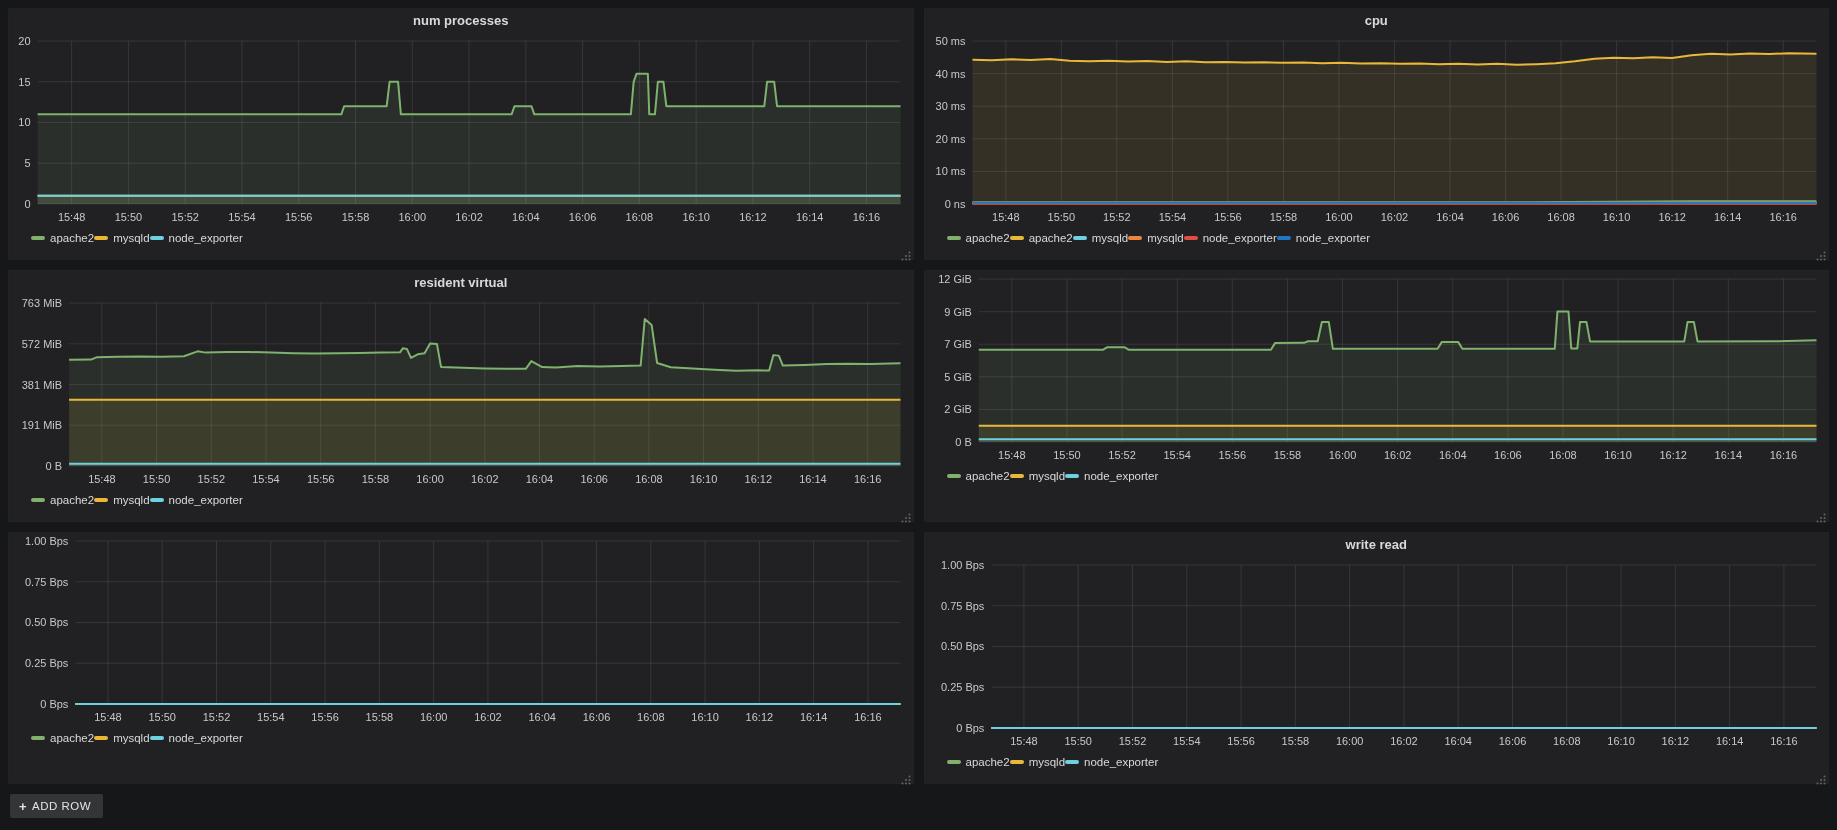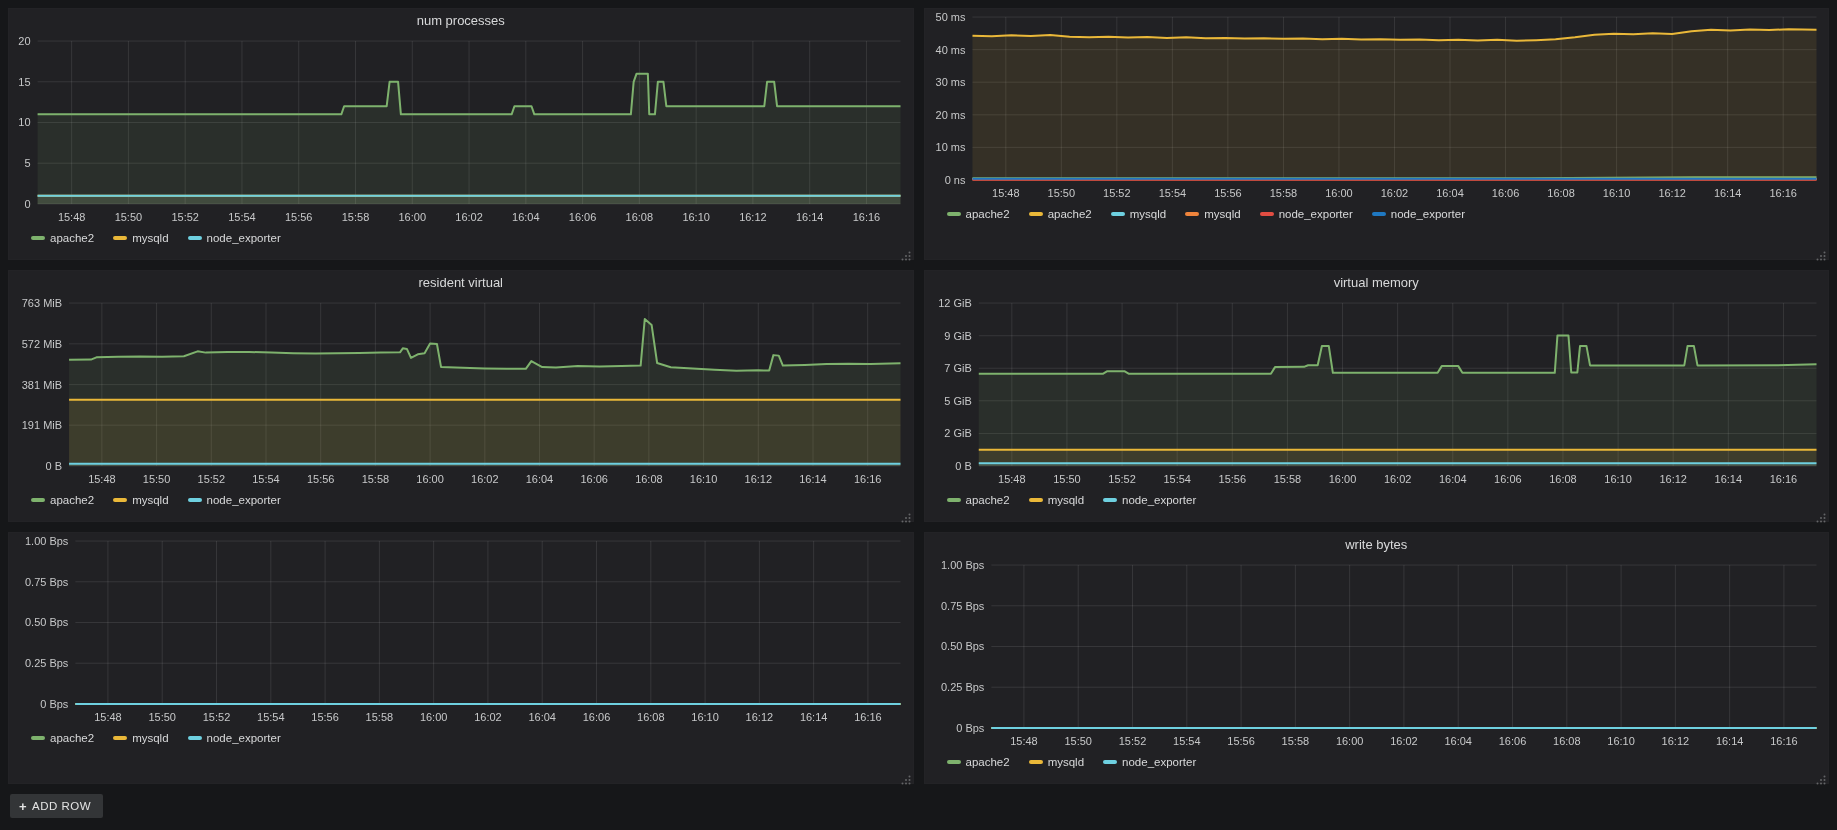--- a/index.html
+++ b/index.html
@@ -22,32 +22,32 @@
     position: relative;
     display: flex;
     flex-direction: column;
     border: 1px solid #232326;
   }
   .panel-title {
     height: 24px;
     line-height: 24px;
     text-align: center;
     font-size: 13px;
-    font-weight: 400;
+    font-weight: 700;
     color: #d8d9da;
     cursor: pointer;
     flex: 0 0 auto;
   }
   svg.chart { display: block; width: 100%; height: 196px; flex: 0 0 auto; }
   svg.chart text { font-family: "Liberation Sans", sans-serif; }
   .legend {
     flex: 0 0 auto;
     display: flex;
     align-items: center;
-    gap: 19px;
+    gap: 0;
     padding: 3px 0 0 22px;
     font-size: 11.5px;
     color: #d8d9da;
   }
   .legend-item { display: flex; align-items: center; gap: 5px; cursor: pointer; }
   .legend-dash { width: 14px; height: 4px; border-radius: 2px; display: inline-block; }
   .resize {
     position: absolute;
     right: 2px; bottom: 2px;
     width: 10px; height: 10px;
@@ -148,20 +148,21 @@
             <circle cx="8.5" cy="5" r="1"></circle>
             <circle cx="5" cy="5" r="1"></circle>
             <circle cx="8.5" cy="8.5" r="1"></circle>
             <circle cx="5" cy="8.5" r="1"></circle>
             <circle cx="1.5" cy="8.5" r="1"></circle>
           </g>
         </svg></span>
   </div>
 
   <div class="panel">
+    <div class="panel-title">cpu</div>
     <svg class="chart" viewBox="0 0 904 196">
         <line x1="47.5" y1="171" x2="892" y2="171" stroke="rgba(255,255,255,0.10)" stroke-width="1"></line>
         <text x="40.5" y="175" text-anchor="end" font-size="11" fill="#c7c8c9">0 ns</text>
         <line x1="47.5" y1="138.4" x2="892" y2="138.4" stroke="rgba(255,255,255,0.10)" stroke-width="1"></line>
         <text x="40.5" y="142.4" text-anchor="end" font-size="11" fill="#c7c8c9">10 ms</text>
         <line x1="47.5" y1="105.8" x2="892" y2="105.8" stroke="rgba(255,255,255,0.10)" stroke-width="1"></line>
         <text x="40.5" y="109.8" text-anchor="end" font-size="11" fill="#c7c8c9">20 ms</text>
         <line x1="47.5" y1="73.2" x2="892" y2="73.2" stroke="rgba(255,255,255,0.10)" stroke-width="1"></line>
         <text x="40.5" y="77.2" text-anchor="end" font-size="11" fill="#c7c8c9">30 ms</text>
         <line x1="47.5" y1="40.599999999999994" x2="892" y2="40.599999999999994" stroke="rgba(255,255,255,0.10)" stroke-width="1"></line>
@@ -319,21 +320,20 @@
             <circle cx="8.5" cy="5" r="1"></circle>
             <circle cx="5" cy="5" r="1"></circle>
             <circle cx="8.5" cy="8.5" r="1"></circle>
             <circle cx="5" cy="8.5" r="1"></circle>
             <circle cx="1.5" cy="8.5" r="1"></circle>
           </g>
         </svg></span>
   </div>
 
   <div class="panel">
-    <div class="panel-title">virtual memory</div>
     <svg class="chart" viewBox="0 0 904 196">
         <line x1="53.8" y1="171" x2="892" y2="171" stroke="rgba(255,255,255,0.10)" stroke-width="1"></line>
         <text x="46.8" y="175" text-anchor="end" font-size="11" fill="#c7c8c9">0 B</text>
         <line x1="53.8" y1="138.45586975149956" x2="892" y2="138.45586975149956" stroke="rgba(255,255,255,0.10)" stroke-width="1"></line>
         <text x="46.8" y="142.45586975149956" text-anchor="end" font-size="11" fill="#c7c8c9">2 GiB</text>
         <line x1="53.8" y1="105.77206512425022" x2="892" y2="105.77206512425022" stroke="rgba(255,255,255,0.10)" stroke-width="1"></line>
         <text x="46.8" y="109.77206512425022" text-anchor="end" font-size="11" fill="#c7c8c9">5 GiB</text>
         <line x1="53.8" y1="73.2279348757498" x2="892" y2="73.2279348757498" stroke="rgba(255,255,255,0.10)" stroke-width="1"></line>
         <text x="46.8" y="77.2279348757498" text-anchor="end" font-size="11" fill="#c7c8c9">7 GiB</text>
         <line x1="53.8" y1="40.683804627249344" x2="892" y2="40.683804627249344" stroke="rgba(255,255,255,0.10)" stroke-width="1"></line>
@@ -472,21 +472,21 @@
             <circle cx="8.5" cy="5" r="1"></circle>
             <circle cx="5" cy="5" r="1"></circle>
             <circle cx="8.5" cy="8.5" r="1"></circle>
             <circle cx="5" cy="8.5" r="1"></circle>
             <circle cx="1.5" cy="8.5" r="1"></circle>
           </g>
         </svg></span>
   </div>
 
   <div class="panel">
-    <div class="panel-title">write bytes</div>
+    <div class="panel-title">write read</div>
     <svg class="chart" viewBox="0 0 904 196">
         <line x1="66.4" y1="171" x2="892" y2="171" stroke="rgba(255,255,255,0.10)" stroke-width="1"></line>
         <text x="59.400000000000006" y="175" text-anchor="end" font-size="11" fill="#c7c8c9">0 Bps</text>
         <line x1="66.4" y1="130.25" x2="892" y2="130.25" stroke="rgba(255,255,255,0.10)" stroke-width="1"></line>
         <text x="59.400000000000006" y="134.25" text-anchor="end" font-size="11" fill="#c7c8c9">0.25 Bps</text>
         <line x1="66.4" y1="89.5" x2="892" y2="89.5" stroke="rgba(255,255,255,0.10)" stroke-width="1"></line>
         <text x="59.400000000000006" y="93.5" text-anchor="end" font-size="11" fill="#c7c8c9">0.50 Bps</text>
         <line x1="66.4" y1="48.75" x2="892" y2="48.75" stroke="rgba(255,255,255,0.10)" stroke-width="1"></line>
         <text x="59.400000000000006" y="52.75" text-anchor="end" font-size="11" fill="#c7c8c9">0.75 Bps</text>
         <line x1="66.4" y1="8" x2="892" y2="8" stroke="rgba(255,255,255,0.10)" stroke-width="1"></line>

